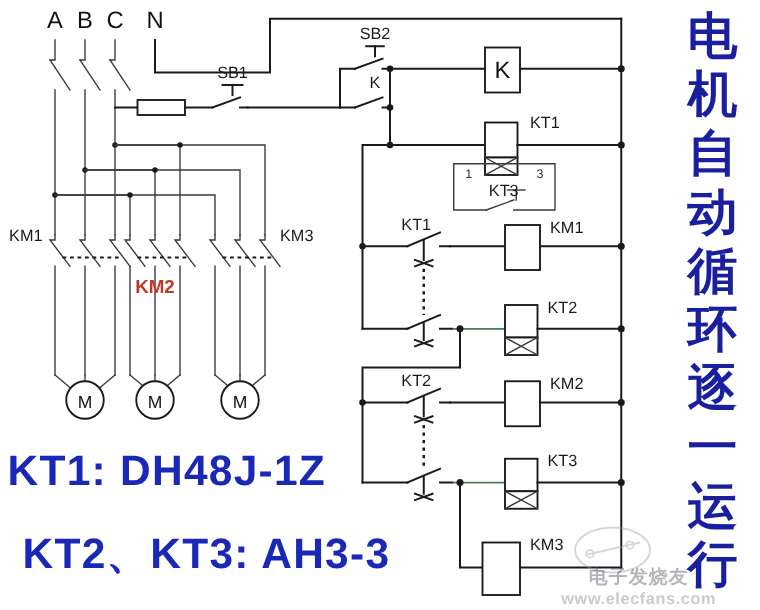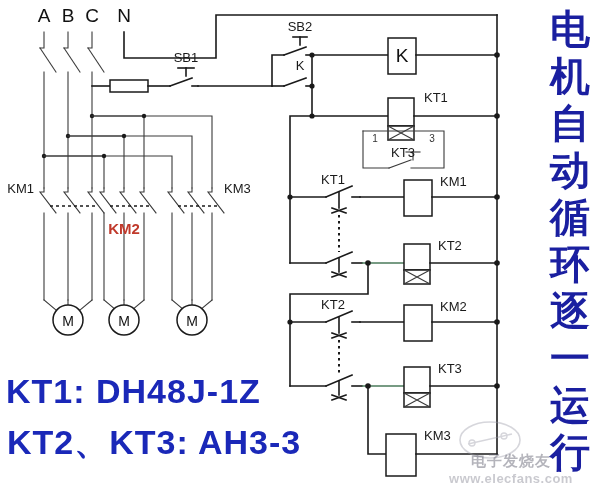--- a/index.html
+++ b/index.html
@@ -92,24 +92,23 @@
     font-family: "Liberation Sans", sans-serif;
     color: #1a28b8;
     font-weight: bold;
     letter-spacing: 1px;
     white-space: nowrap;
   }
   #caption-kt1 {
     left: 6px;
     top: 358px;
     font-size: 34px;
-    margin-top: 14px;
   }
   #caption-kt23 {
-    left: 7px;
+    left: 18px;
     top: 420px;
     font-size: 34px;
   }
   #vertical-title {
     position: absolute;
     right: 8px;
     top: 6px;
     width: 60px;
     font-family: "DejaVu Sans", sans-serif;
     font-size: 40px;

